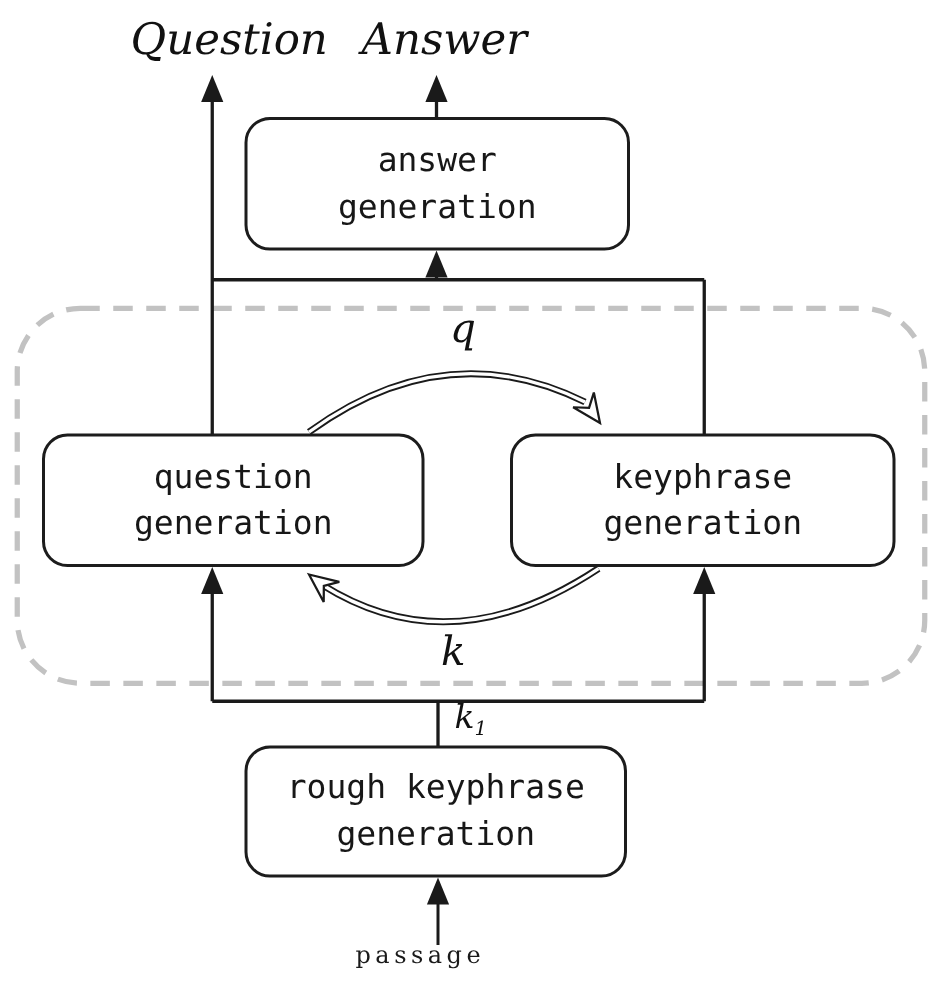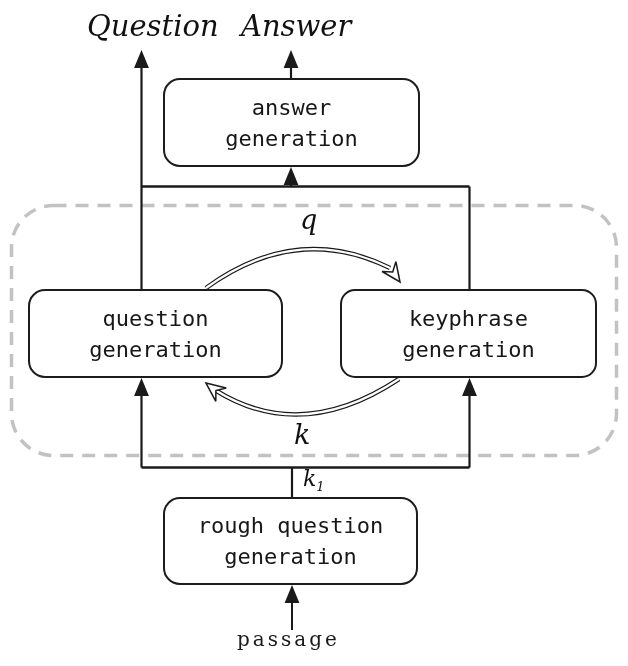--- a/index.html
+++ b/index.html
@@ -32,21 +32,21 @@
     text-align: center;
     font-family: "DejaVu Sans Mono", monospace;
     font-size: 22px;
     line-height: 31px;
     color: #171717;
     white-space: pre-line;
     letter-spacing: 0px;
   }
   .box-answer     { left: 163px; top: 78px;  width: 257px; height: 89px; }
   .box-question   { left: 28px;  top: 289px; width: 255px; height: 89px; }
-  .box-keyphrase  { left: 340px; top: 289px; width: 257px; height: 89px; border-radius: 15px; }
+  .box-keyphrase  { left: 340px; top: 289px; width: 257px; height: 89px; }
   .box-rough      { left: 163px; top: 497px; width: 255px; height: 88px; }
   .lbl {
     position: absolute;
     color: #111111;
     white-space: nowrap;
   }
   .lbl-question, .lbl-answer {
     font-family: "DejaVu Serif", serif;
     font-style: italic;
     font-size: 29px;
@@ -70,21 +70,21 @@
     text-align: center;
   }
   .lbl-k1 sub {
     font-size: 13px;
     font-style: italic;
     line-height: 0;
     vertical-align: -5px;
   }
   .lbl-passage {
     font-family: "DejaVu Serif", serif;
-    font-size: 20px;
+    font-size: 16px;
     letter-spacing: 3px;
     left: 237px;
     top: 627px;
     color: #1a1a1a;
   }
 </style>
 </head>
 <body>
 
 <div class="stage">
@@ -127,21 +127,21 @@
     <line x1="292" y1="630" x2="292" y2="601" stroke="#1a1a1a" stroke-width="2"></line>
     <polygon points="292,585 284.6,603 299.4,603" fill="#1a1a1a"></polygon>
   </svg>
 
   <div class="box box-answer">answer
 generation</div>
   <div class="box box-question">question
 generation</div>
   <div class="box box-keyphrase">keyphrase
 generation</div>
-  <div class="box box-rough">rough question
+  <div class="box box-rough">rough keyphrase
 generation</div>
 
   <div class="lbl lbl-question">Question</div>
   <div class="lbl lbl-answer">Answer</div>
   <div class="lbl lbl-q">q</div>
   <div class="lbl lbl-k">k</div>
   <div class="lbl lbl-k1"><span>k</span><sub>1</sub></div>
   <div class="lbl lbl-passage">passage</div>
 
 </div>

